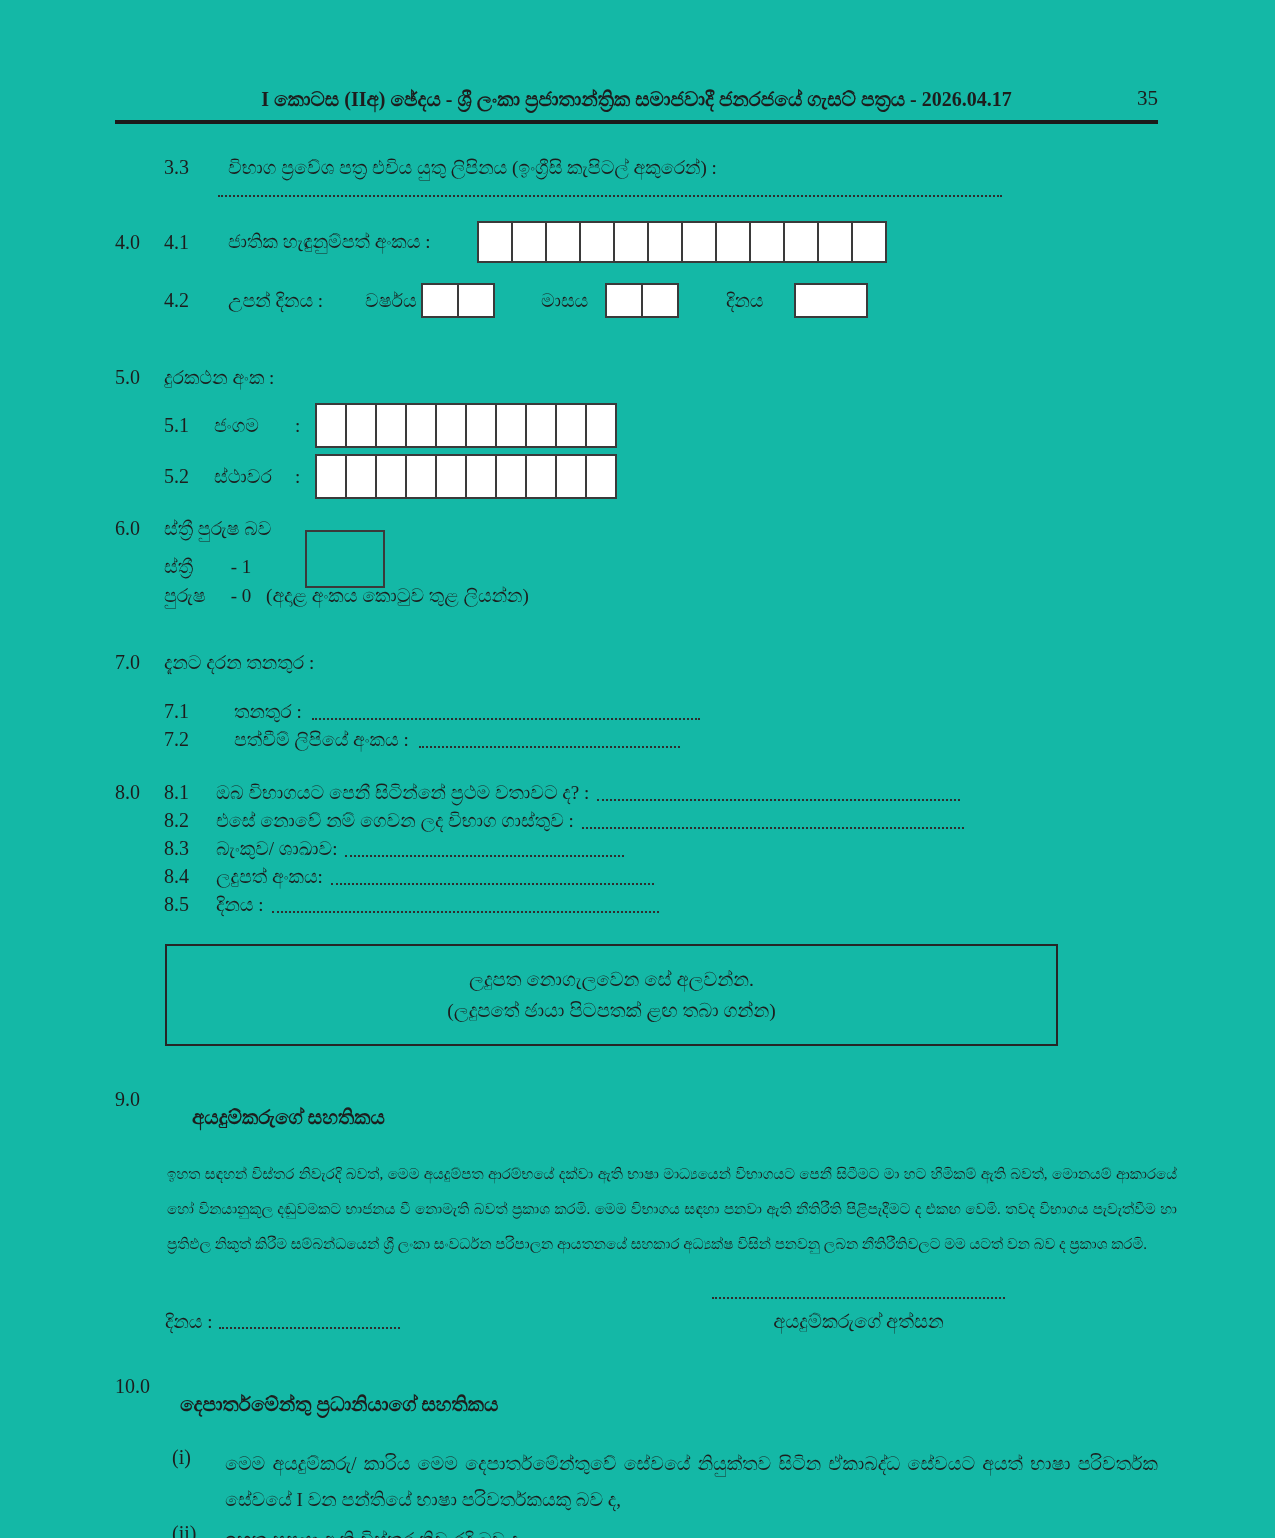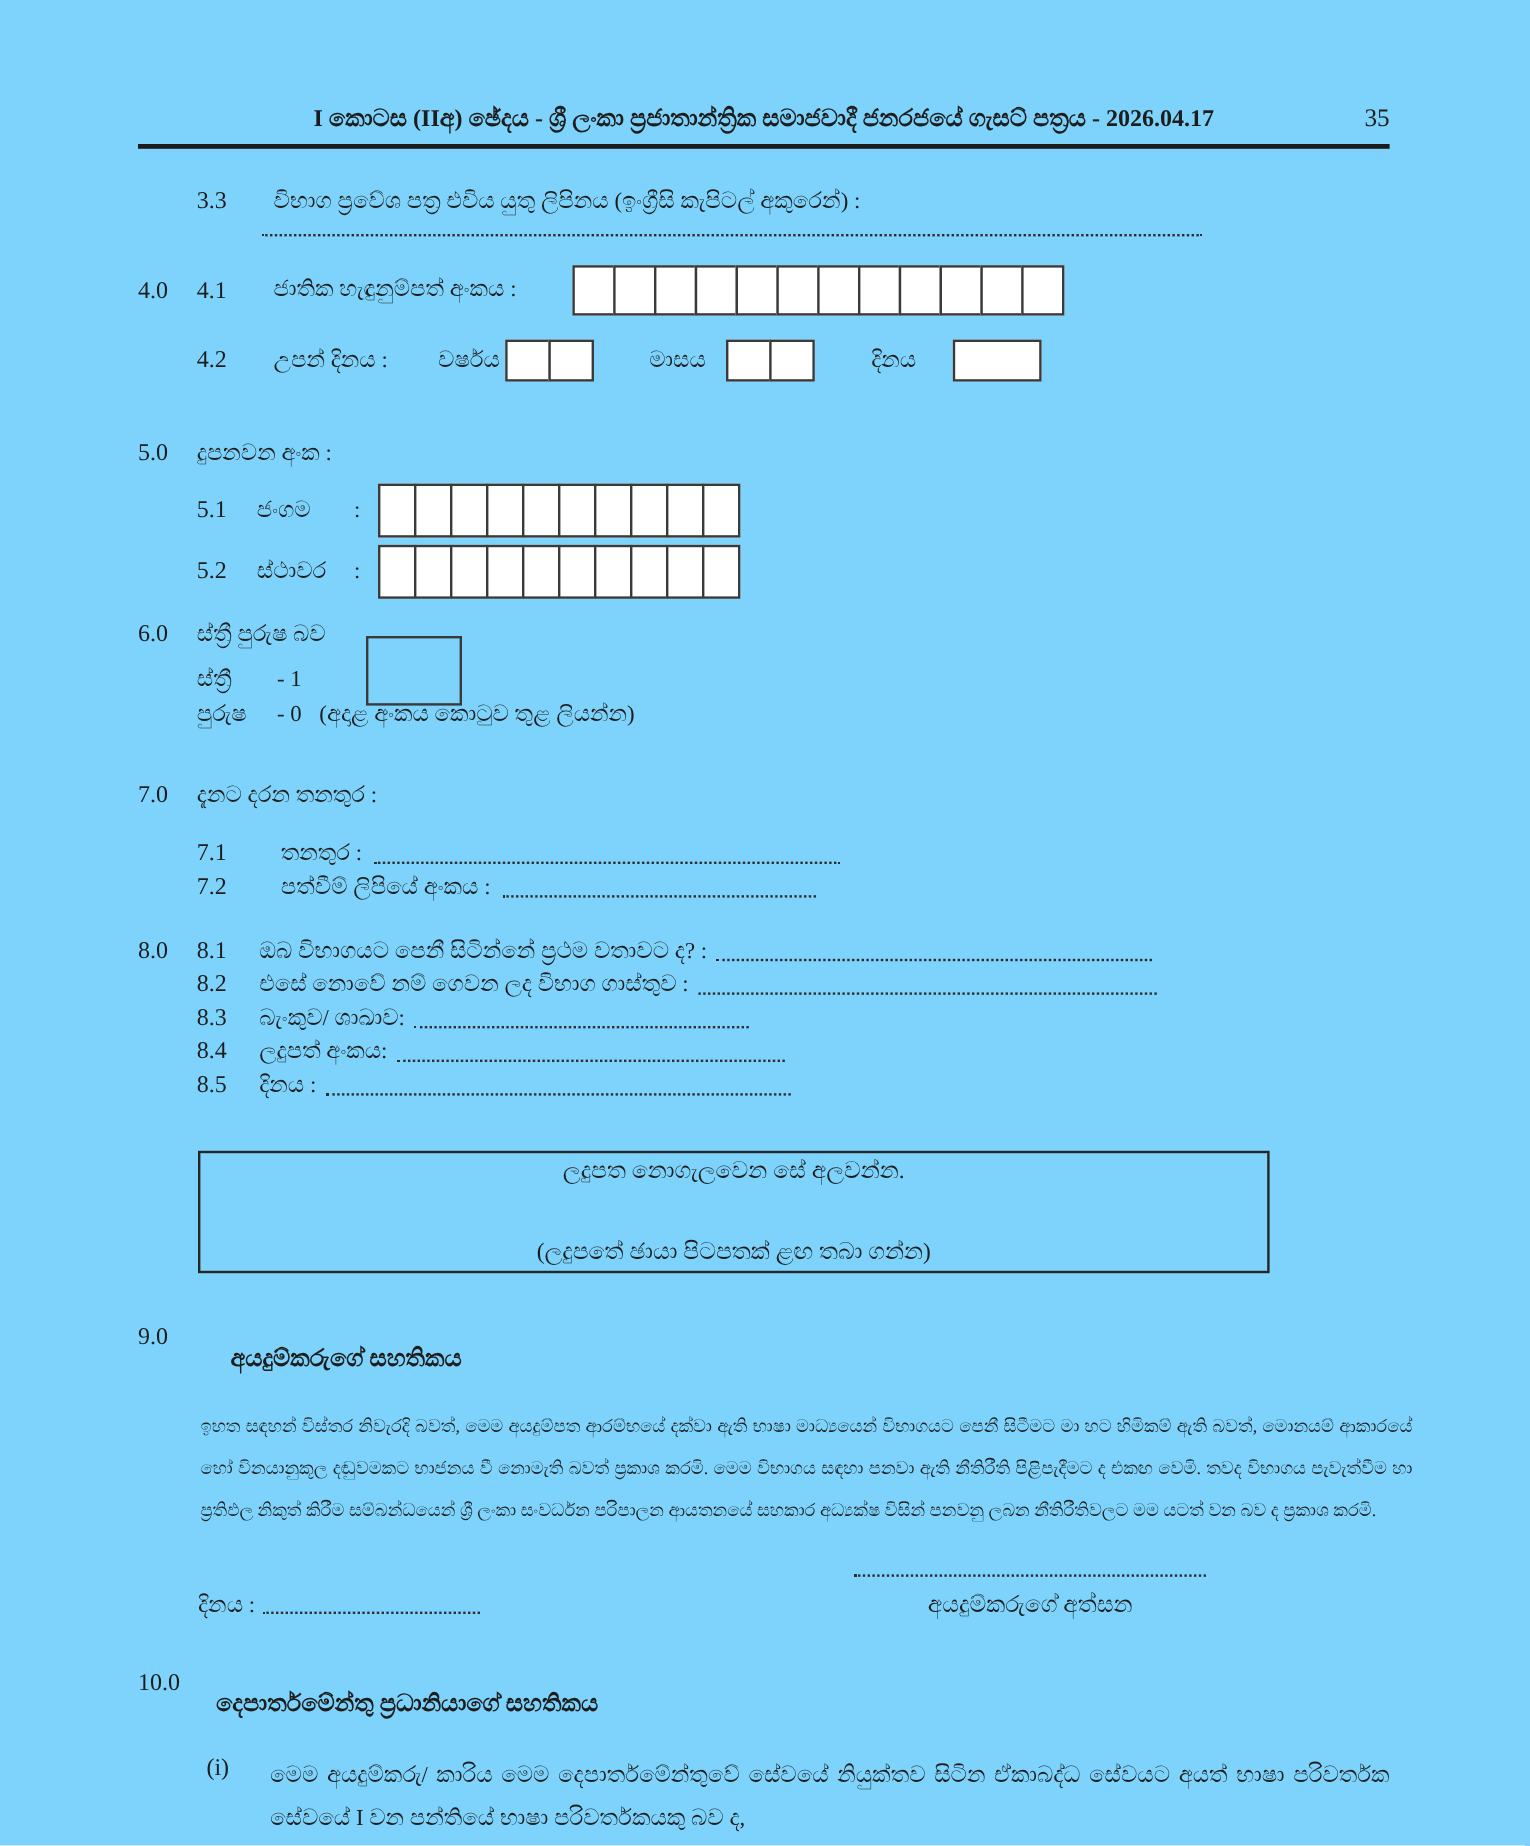--- a/index.html
+++ b/index.html
@@ -1,18 +1,18 @@
 <!DOCTYPE html>
 <html><head>
 <meta charset="utf-8">
 <style>
   * { margin:0; padding:0; box-sizing:border-box; }
   html,body { background:#ffffff; }
   .page {
-    width:1275px; height:1538px; background:#7dd3fc; color:#1d1d1d;
+    width:1275px; height:1538px; background:#14b8a6; color:#1d1d1d;
     font-family:"Liberation Serif","DejaVu Serif",serif;
     font-size:19px; position:relative; overflow:hidden;
   }
   .content { padding:86px 117px 0 115px; }
 
   
   .header { display:flex; align-items:flex-end; border-bottom:4px solid #1b1b1b; padding-bottom:9px; }
   .header-title { flex:1; text-align:center; font-weight:bold; font-size:20px; padding-left:58px; white-space:nowrap; }
   .page-number { width:58px; text-align:right; font-size:21px; }
 
@@ -110,21 +110,21 @@
           <div class="cell"></div>
         </div>
       <div class="lbl" style="margin-left:47px; width:68px;">දිනය</div>
       <div class="grid dob-day">
           <div class="cell"></div>
         </div>
     </div>
 
     <div class="row" style="margin-top:48px;">
       <div class="mnum">5.0</div>
-      <div class="lbl">දුපනවන අංක :</div>
+      <div class="lbl">දුරකථන අංක :</div>
     </div>
     <div class="row ind" style="margin-top:14px;">
       <div class="snum" style="width:50px;">5.1</div>
       <div class="lbl" style="width:81px;">ජංගම</div>
       <div class="lbl" style="width:20px;">:</div>
       <div class="grid phone">
           <div class="cell"></div>
           <div class="cell"></div>
           <div class="cell"></div>
           <div class="cell"></div>
@@ -206,21 +206,21 @@
       <div class="snum" style="width:52px;">8.4</div>
       <div class="lbl" style="padding-right:8px;text-align:center;">ලදුපත් අංකය:</div>
       <div class="dots"></div>
     </div>
     <div class="rowb ind" style="margin-top:5px; width:495px;">
       <div class="snum" style="width:52px;">8.5</div>
       <div class="lbl" style="padding-right:8px;">දිනය :</div>
       <div class="dots"></div>
     </div>
 
-    <div class="receipt-box" style="margin-top:43px;justify-content:space-between;">
+    <div class="receipt-box" style="margin-top:28px;">
       <div>ලදුපත නොගැලවෙන සේ අලවන්න.</div>
       <div>(ලදුපතේ ඡායා පිටපතක් ළඟ තබා ගන්න)</div>
     </div>
 
     <div class="row" style="margin-top:24px;gap:12px;">
       <div class="mnum" style="width:65px;">9.0</div>
       <div class="bold-title">අයදුම්කරුගේ සහතිකය</div>
     </div>
     <div class="para" style="margin-top:28px;">ඉහත සඳහන් විස්තර නිවැරදි බවත්, මෙම අයදුම්පත ආරම්භයේ දක්වා ඇති භාෂා මාධ්‍යයෙන් විභාගයට පෙනී සිටීමට මා හට හිමිකම් ඇති බවත්, මොනයම් ආකාරයේ හෝ විනයානුකූල දඬුවමකට භාජනය වී නොමැති බවත් ප්‍රකාශ කරමි. මෙම විභාගය සඳහා පනවා ඇති නීතිරීති පිළිපැදීමට ද එකඟ වෙමි. තවද විභාගය පැවැත්වීම හා ප්‍රතිඵල නිකුත් කිරීම සම්බන්ධයෙන් ශ්‍රී ලංකා සංවර්ධන පරිපාලන ආයතනයේ සහකාර අධ්‍යක්ෂ විසින් පනවනු ලබන නීතිරීතිවලට මම යටත් වන බව ද ප්‍රකාශ කරමි.</div>
 

